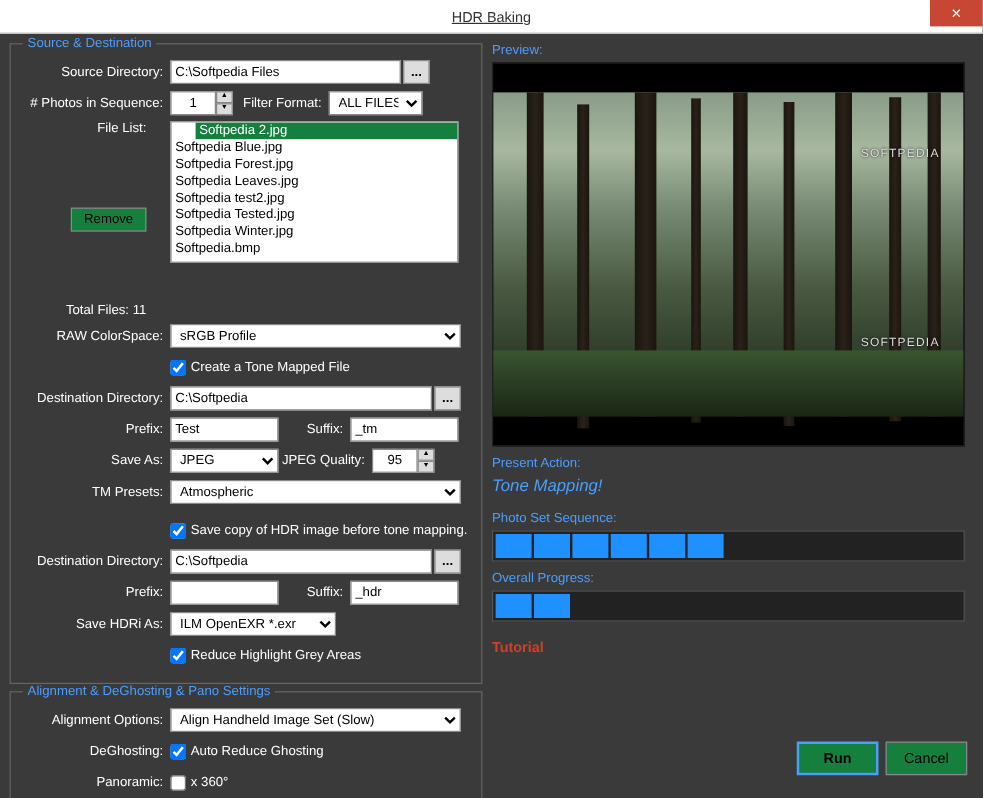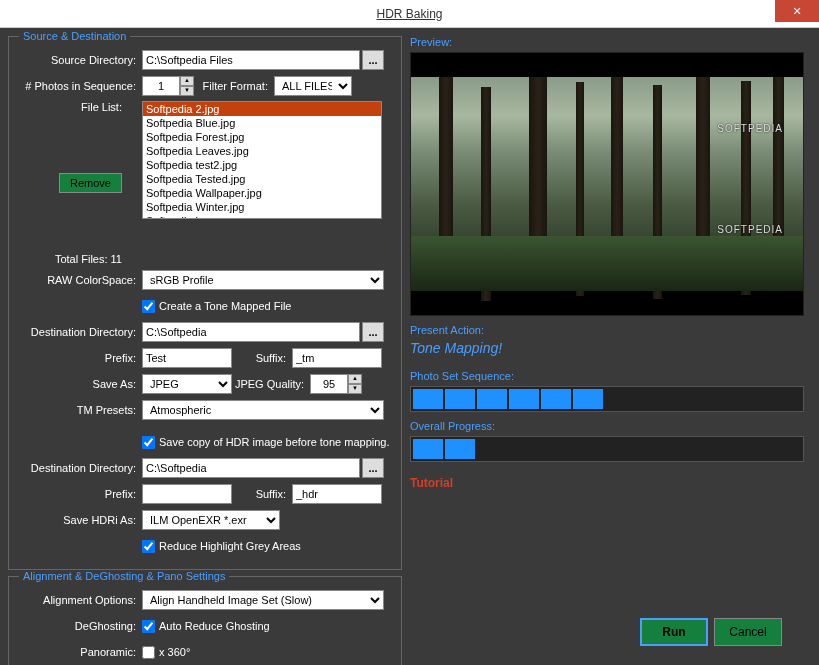--- a/index.html
+++ b/index.html
@@ -16,59 +16,59 @@
 .label { color: #fff; text-align: right; width: 125px; padding-right: 6px; }
 .label-sm { color: #fff; text-align: right; padding-right: 6px; }
 input[type=text], select { background: #fff; border: 1px solid #888; height: 20px; padding: 0 3px; font-size: 11px; }
 .browse-btn { width: 22px; height: 20px; background: #ddd; border: 1px solid #888; display: flex; align-items: center; justify-content: center; cursor: pointer; margin-left: 2px; font-weight: bold; }
 .spinner { display: flex; }
 .spinner input { width: 38px; text-align: center; }
 .spinner-btns { display: flex; flex-direction: column; }
 .spinner-btn { width: 14px; height: 10px; background: #ddd; border: 1px solid #888; font-size: 6px; line-height: 6px; text-align: center; cursor: pointer; }
 .filelist { width: 240px; height: 118px; background: #fff; border: 1px solid #888; overflow-y: auto; }
 .filelist-item { padding: 1px 3px; cursor: pointer; }
-.filelist-item.selected { background: #c2410c; color: #fff; }
+.filelist-item.selected { background: #15803d; color: #fff; margin-left: 20px; }
 .button { background: #15803d; border: 1px solid #888; padding: 3px 10px; cursor: pointer; }
 .checkbox-row { display: flex; align-items: center; gap: 4px; }
 input[type=checkbox] { width: 13px; height: 13px; cursor: pointer; }
 .cb-label { color: #fff; }
 .preview-label { color: #4a9eff; margin-bottom: 4px; }
-.preview-box { width: 394px; height: 264px; background: #000; border: 1px solid #222; position: relative; overflow: hidden; }
+.preview-box { width: 394px; height: 320px; background: #000; border: 1px solid #222; position: relative; overflow: hidden; }
 .forest { position: absolute; top: 24px; left: 0; right: 0; bottom: 24px; background: linear-gradient(180deg, #8a9b88 0%, #a8b8a0 18%, #7a8c76 35%, #4a5a42 60%, #2a3825 85%, #1a2416 100%); }
 .tree { position: absolute; background: linear-gradient(90deg, #1a1510 0%, #2a2218 50%, #1a1510 100%); }
 .t1{left:28px;top:0;width:14px;height:100%}.t2{left:70px;top:10px;width:10px;height:100%}.t3{left:118px;top:0;width:18px;height:100%}.t4{left:165px;top:5px;width:8px;height:100%}.t5{left:200px;top:0;width:12px;height:100%}.t6{left:242px;top:8px;width:9px;height:100%}.t7{left:285px;top:0;width:14px;height:100%}.t8{left:330px;top:4px;width:10px;height:100%}.t9{left:362px;top:0;width:11px;height:100%}
 .ground { position: absolute; bottom: 0; left: 0; right: 0; height: 55px; background: linear-gradient(180deg, #3a5530 0%, #2a3d22 50%, #1a2614 100%); }
 .wm { position: absolute; color: #ddd; font-size: 10px; letter-spacing: 1px; text-shadow: 0 0 2px #000; }
 .section-label { color: #4a9eff; margin: 8px 0 4px 0; }
 .action-text { color: #4a9eff; font-size: 14px; font-style: italic; margin-bottom: 6px; }
 .progress-bar { width: 394px; height: 26px; background: #222; border: 1px solid #555; display: flex; padding: 2px; gap: 2px; }
 .prog-seg { background: #1e90ff; width: 30px; }
 .tutorial { color: #d04028; font-weight: bold; font-size: 12px; margin-top: 14px; }
-.bottom-btns { position: absolute; bottom: 10px; right: 26px; display: flex; gap: 6px; }
+.bottom-btns { position: absolute; bottom: 10px; right: 2px; display: flex; gap: 6px; }
 .bottom-btns .button { width: 68px; height: 28px; font-size: 12px; display:flex; align-items:center; justify-content:center; }
 .run-btn { font-weight: bold; border: 2px solid #4a9eff; }
 </style>
 </head>
 <body>
 
 <div class="titlebar">
   <span class="titlebar-title">HDR Baking</span>
   <div class="close-btn">
     <span>✕</span>
   </div>
 </div>
 
 <div class="main">
   <div class="left">
     <div class="groupbox" style="flex:1">
       <div class="groupbox-title">Source &amp; Destination</div>
 
       <div class="row">
         <span class="label">Source Directory:</span>
-        <input type="text" style="width: 218px;" value="C:\Softpedia Files">
+        <input type="text" style="width: 192px;" value="C:\Softpedia Files">
         <div class="browse-btn">...</div>
       </div>
 
       <div class="row">
         <span class="label"># Photos in Sequence:</span>
         <div class="spinner">
           <input type="text" value="1" style="">
           <div class="spinner-btns">
             <div class="spinner-btn">▲</div>
             <div class="spinner-btn">▼</div>
@@ -86,21 +86,20 @@
           <button class="button">Remove</button>
           <span style="color:#fff">Total Files: 11</span>
         </div>
         <div class="filelist">
           <div class="filelist-item selected">Softpedia 2.jpg</div>
           <div class="filelist-item">Softpedia Blue.jpg</div>
           <div class="filelist-item">Softpedia Forest.jpg</div>
           <div class="filelist-item">Softpedia Leaves.jpg</div>
           <div class="filelist-item">Softpedia test2.jpg</div>
           <div class="filelist-item">Softpedia Tested.jpg</div>
-          <div class="filelist-item">Softpedia Wallpaper.jpg</div>
           <div class="filelist-item">Softpedia Winter.jpg</div>
           <div class="filelist-item">Softpedia.bmp</div>
         </div>
       </div>
 
       <div class="row">
         <span class="label">RAW ColorSpace:</span>
         <select style="width:242px">
           <option>sRGB Profile</option>
         </select>

